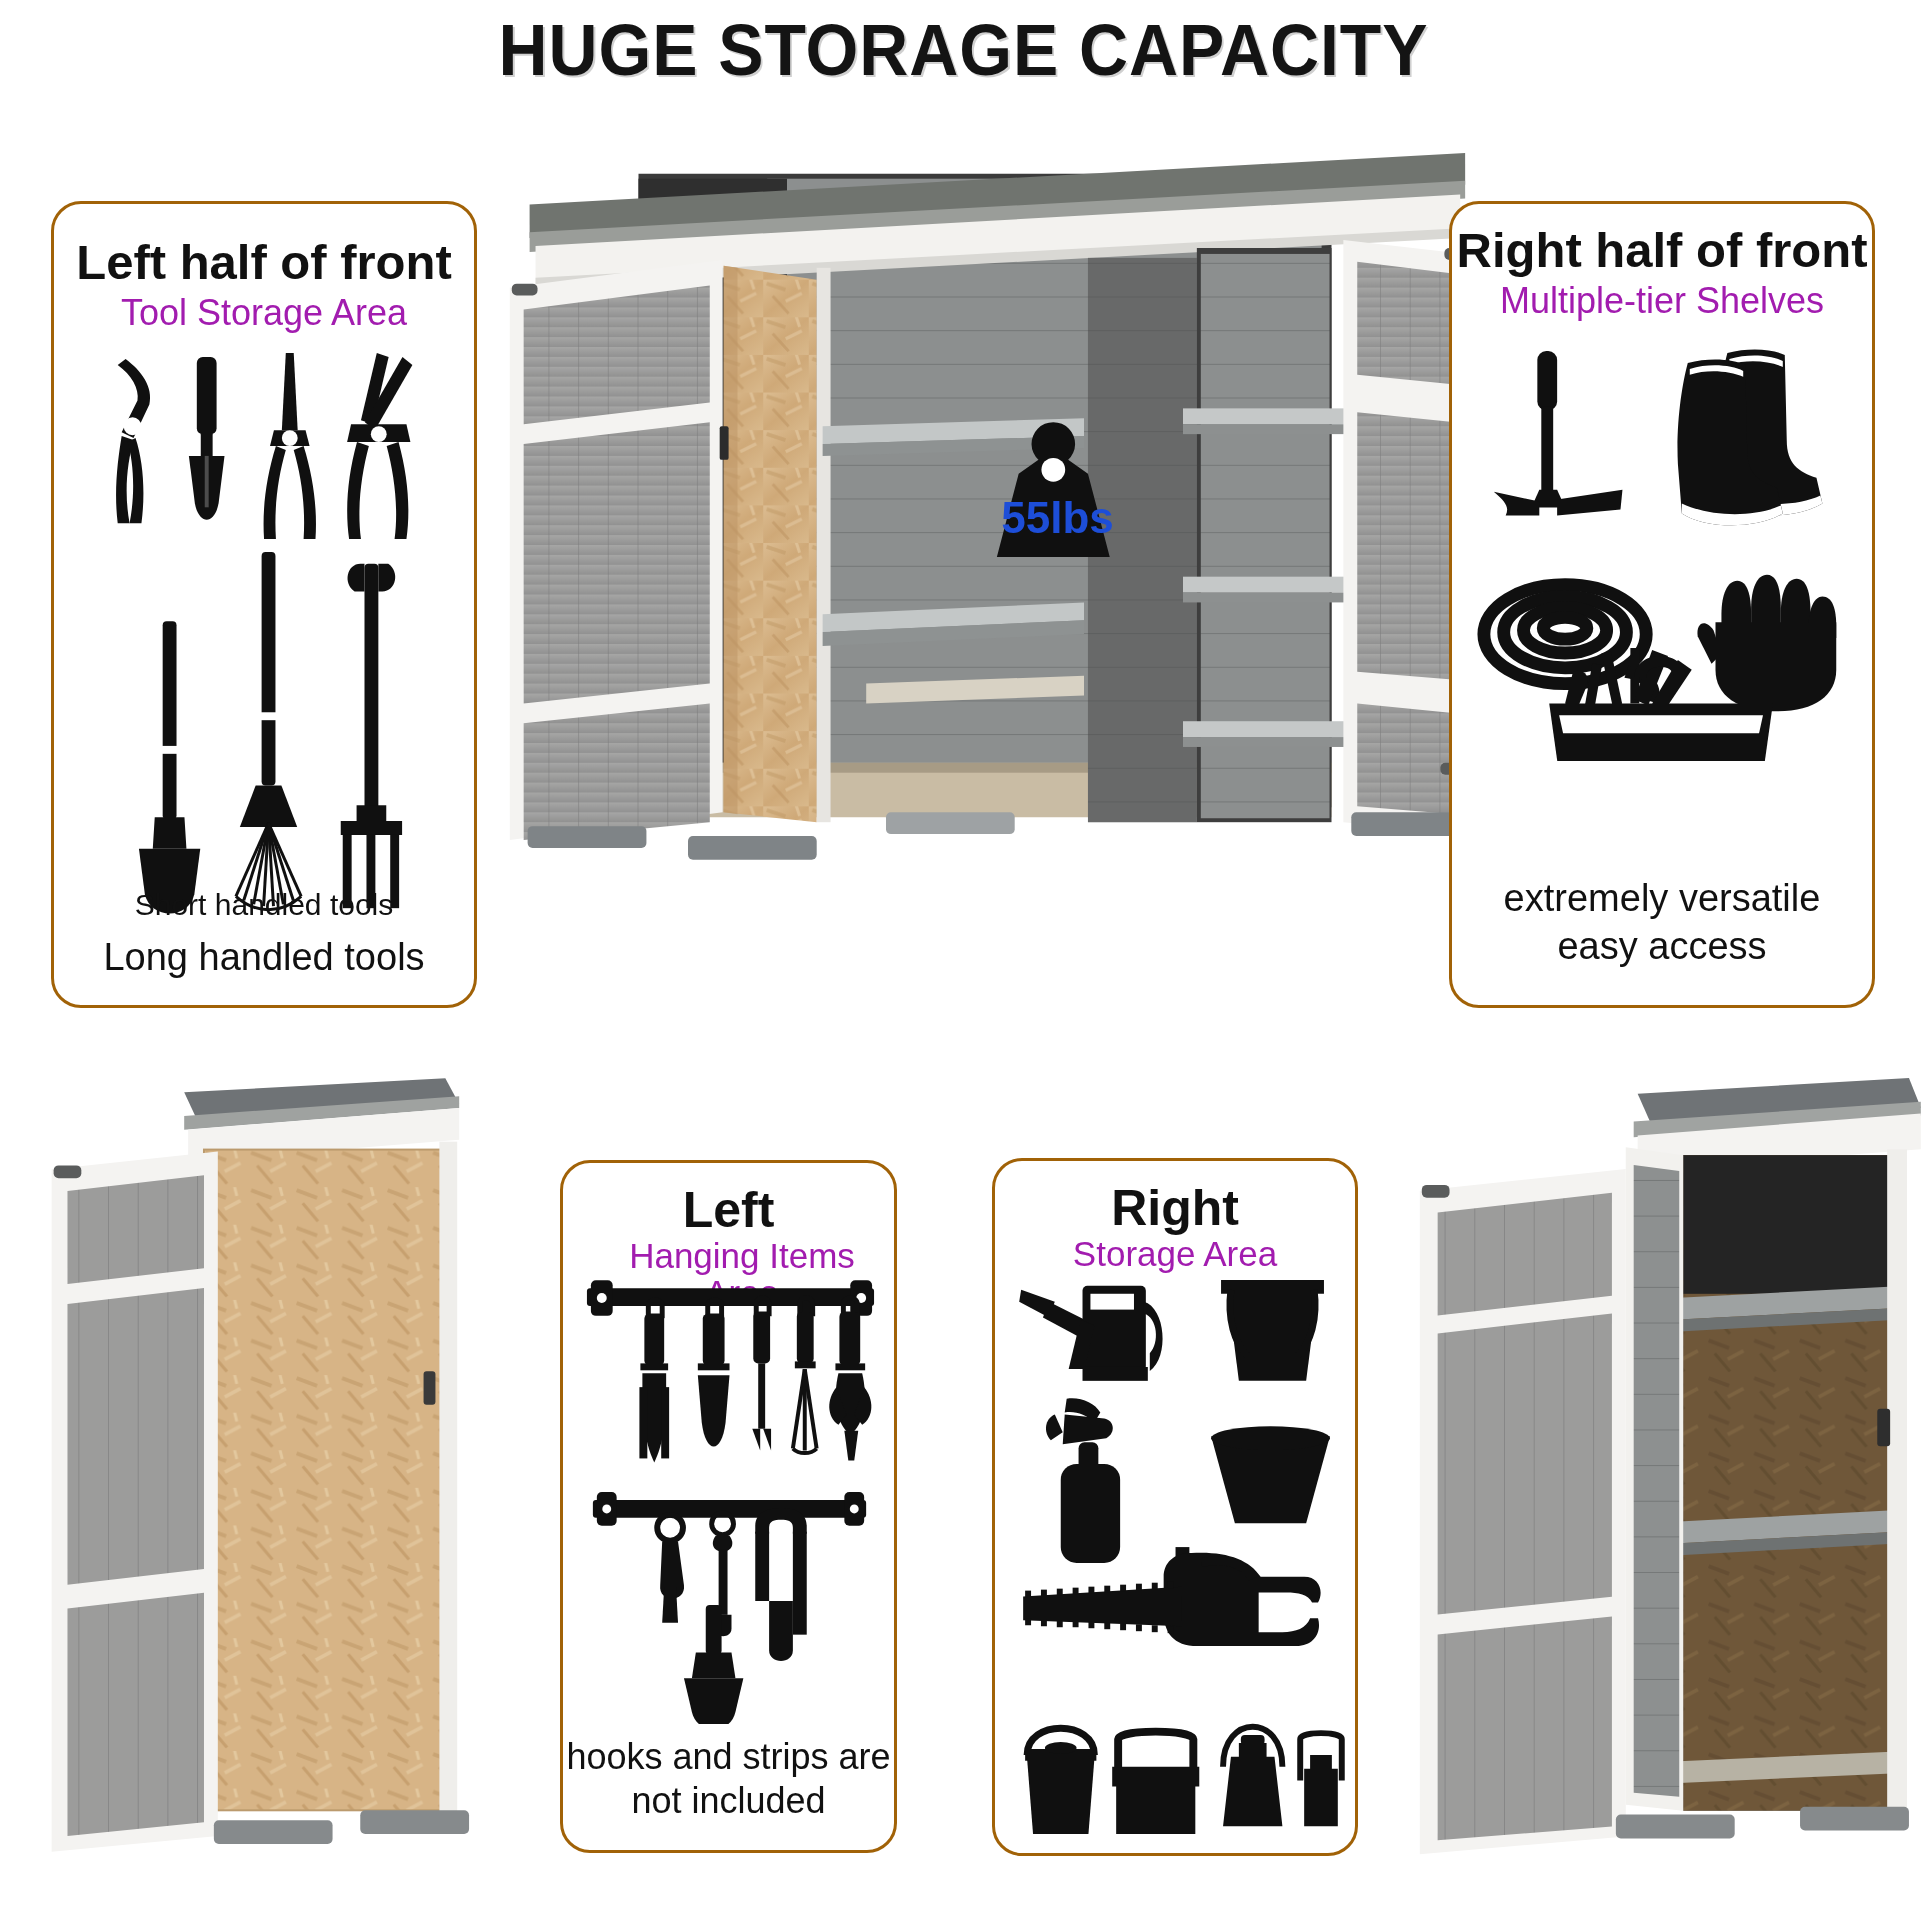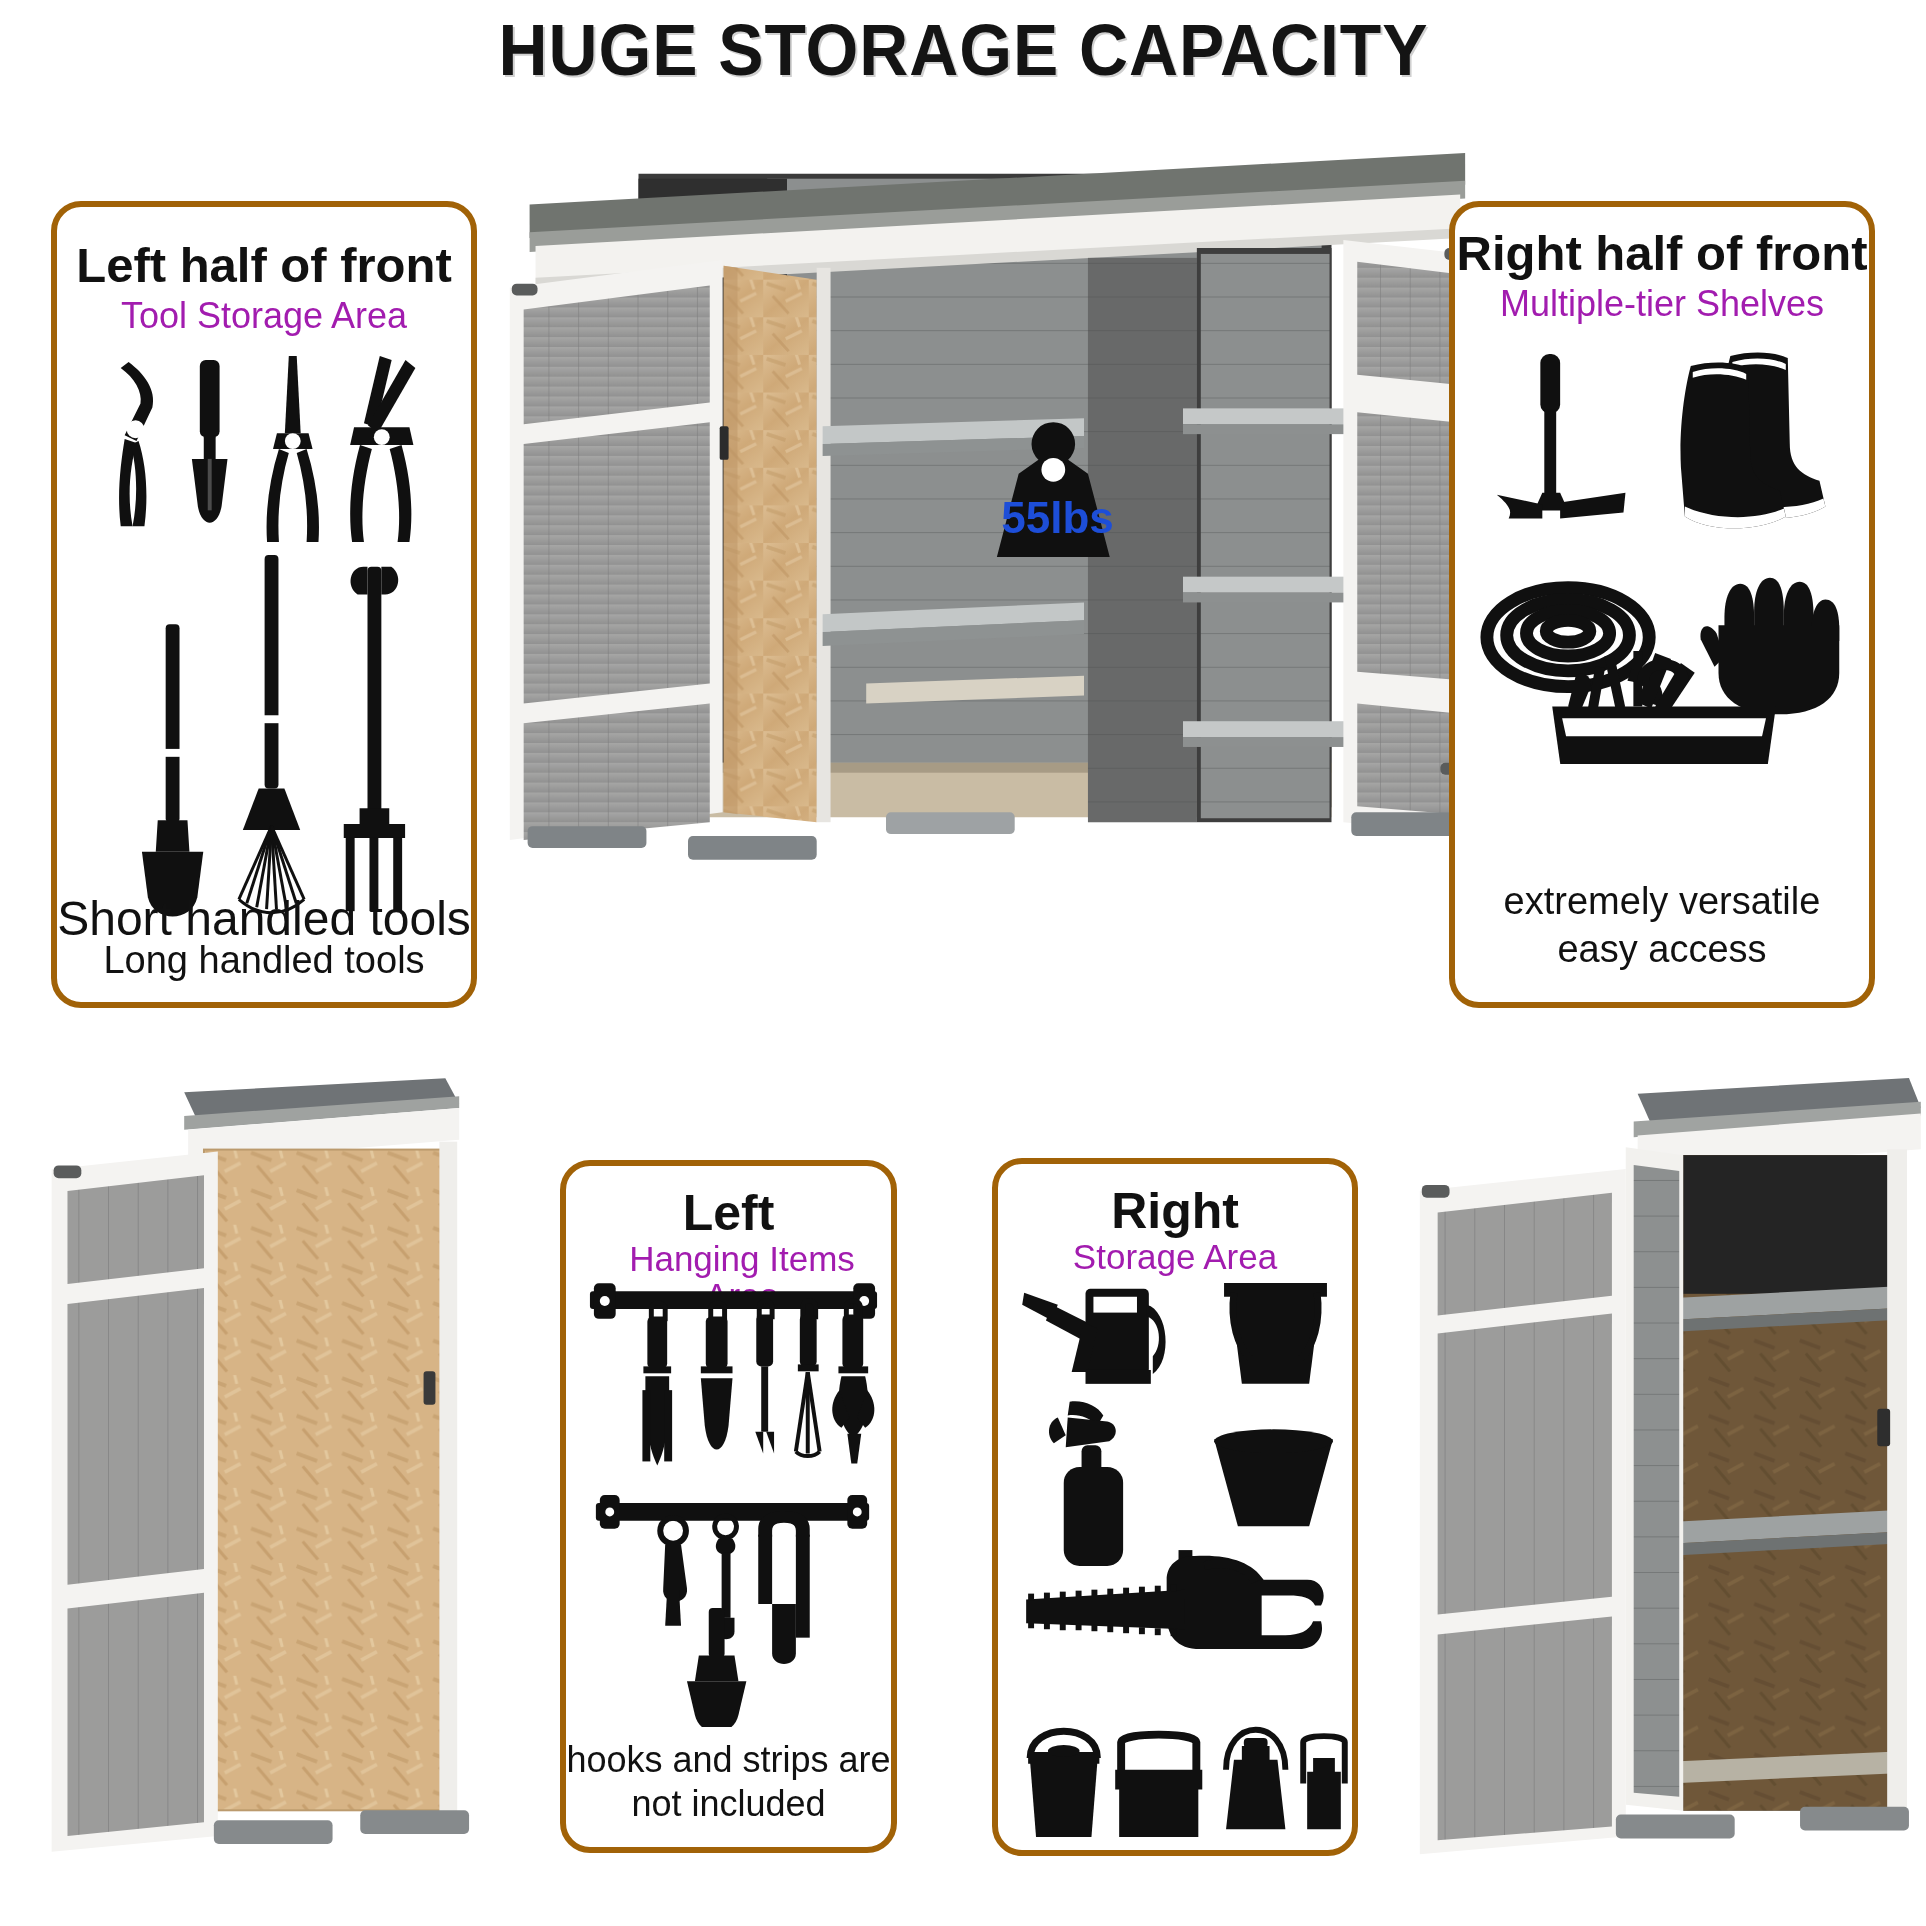--- a/index.html
+++ b/index.html
@@ -24,21 +24,21 @@
     font-family:"Liberation Sans Narrow","Liberation Sans",sans-serif;
     transform:scaleX(0.93);
     color:#141414;
     text-shadow:2px 2px 0 rgba(120,120,120,.35);
   }
 
   
   .card{
     position:absolute;
     background:#ffffff;
-    border:6px solid #a16207;
+    border:3px solid #a16207;
     border-radius:30px;
     box-sizing:border-box;
   }
   .card-title{
     text-align:center;
     font-weight:bold;
     color:#111;
     line-height:1.02;
   }
   .card-sub{
@@ -239,21 +239,21 @@
         <rect x="26" y="12" width="14" height="248" rx="4"></rect>
         <path d="M22 12 C8 12 4 32 16 40 L26 40 L26 12 Z M40 12 L50 12 C62 20 58 40 44 40 L40 40 Z"></path>
         <rect x="18" y="256" width="30" height="16"></rect>
         <path d="M2 272 L64 272 L64 286 L2 286 Z"></path>
         <rect x="4" y="286" width="9" height="74"></rect>
         <rect x="28" y="286" width="9" height="74"></rect>
         <rect x="52" y="286" width="9" height="74"></rect>
       </g>
     </svg>
 
-    <div class="card-foot" style="top:683px;font-size:48px;">Short handled tools</div>
+    <div class="card-foot" style="top:683px;font-size:30px;">Short handled tools</div>
     <div class="card-foot" style="top:730px;font-size:38px;">Long handled tools</div>
   </div>
 
   <div class="card" style="left:1449px;top:201px;width:426px;height:807px;">
     <div class="card-title" style="margin-top:22px;font-size:49px;">Right half of front</div>
     <div class="card-sub" style="margin-top:6px;font-size:36px;">Multiple-tier Shelves</div>
 
     <svg style="position:absolute;left:22px;top:141px;" width="386" height="416" viewBox="0 0 390 420">
 
       <g class="blk" transform="translate(20,6)">

